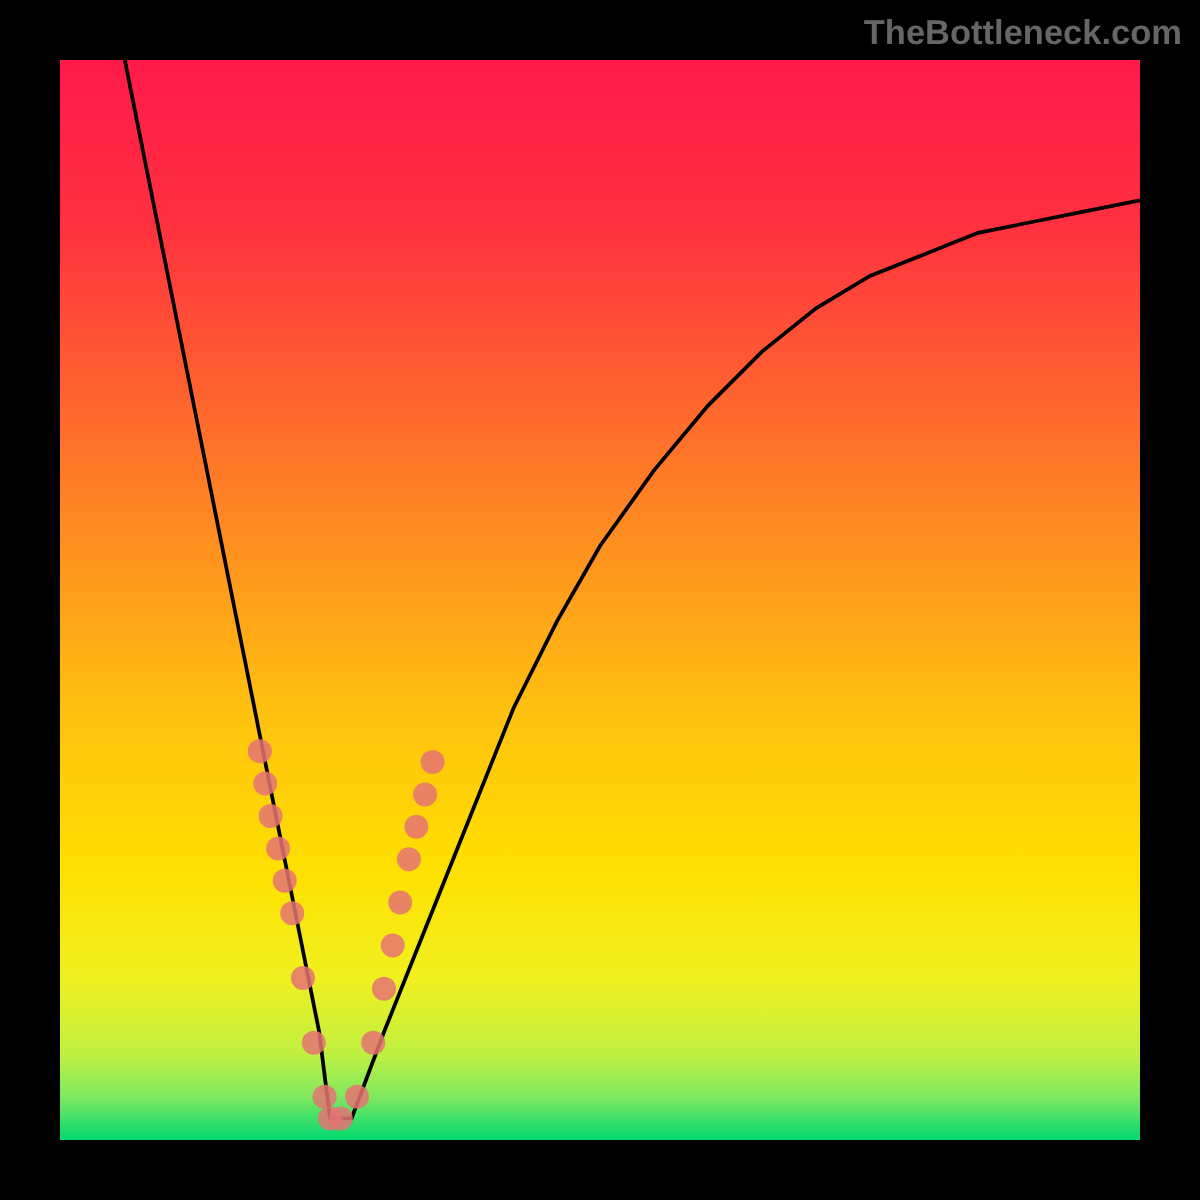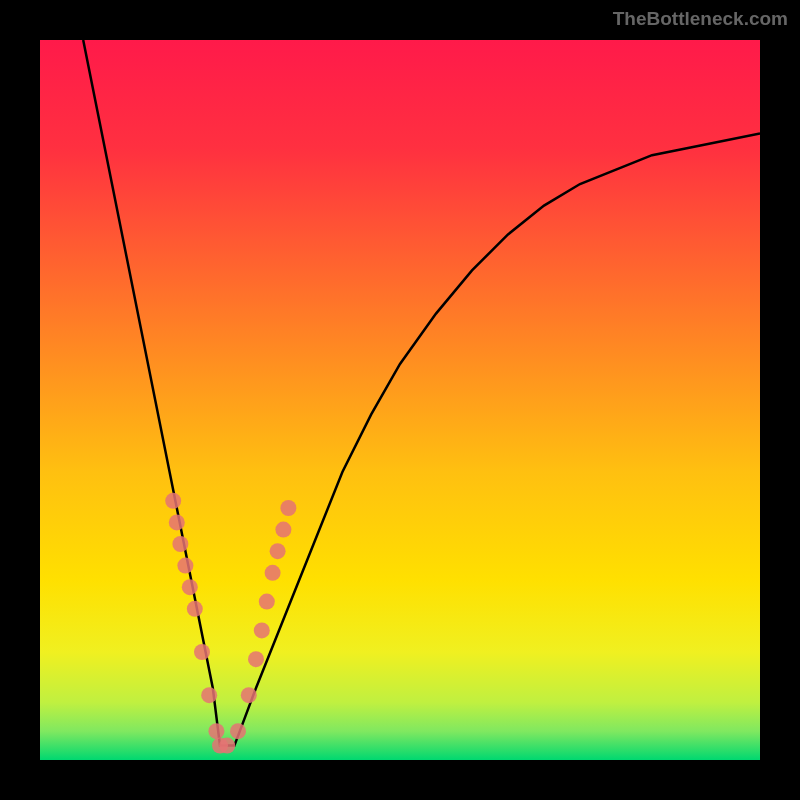--- a/index.html
+++ b/index.html
@@ -12,21 +12,21 @@
       height: 800px;
       background: #000;
       position: relative;
       font-family: Arial, sans-serif;
     }
     .watermark {
       position: absolute;
       top: 8px;
       right: 12px;
       color: #666;
-      font-size: 19px;
+      font-size: 23px;
       font-weight: bold;
       z-index: 10;
     }
     .chart-area {
       position: absolute;
       left: 40px;
       top: 40px;
       width: 720px;
       height: 720px;
       overflow: hidden;

